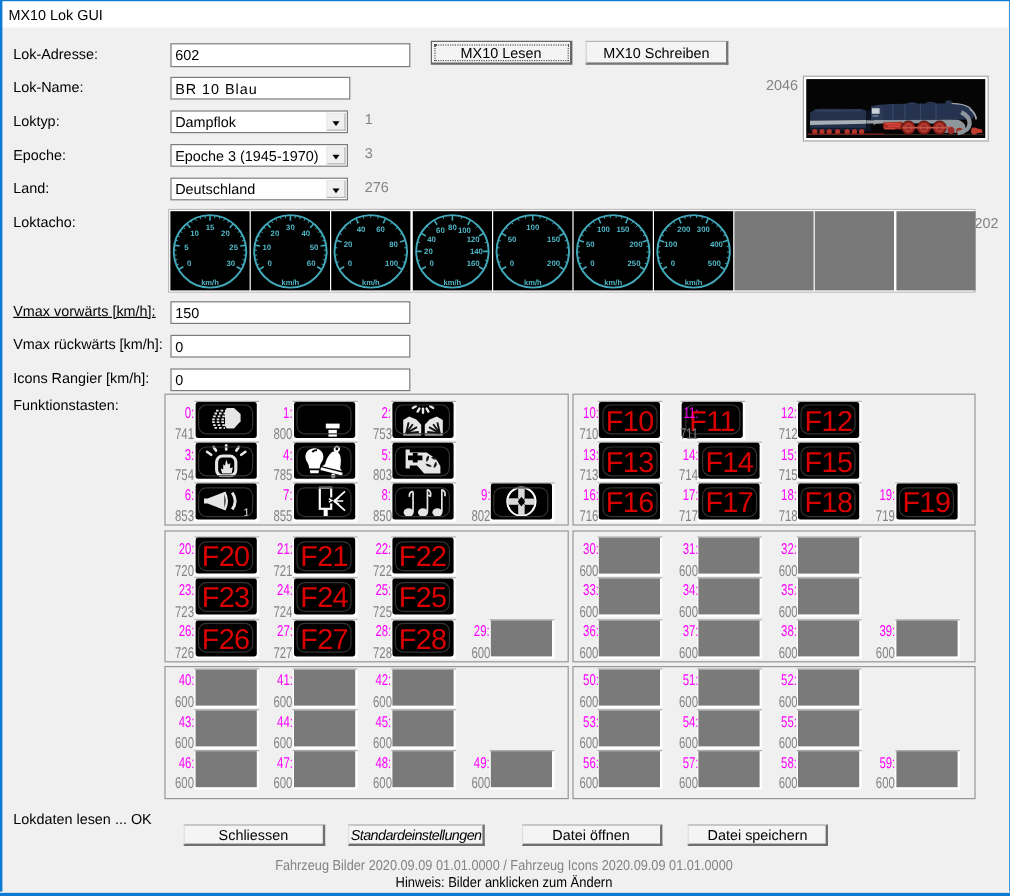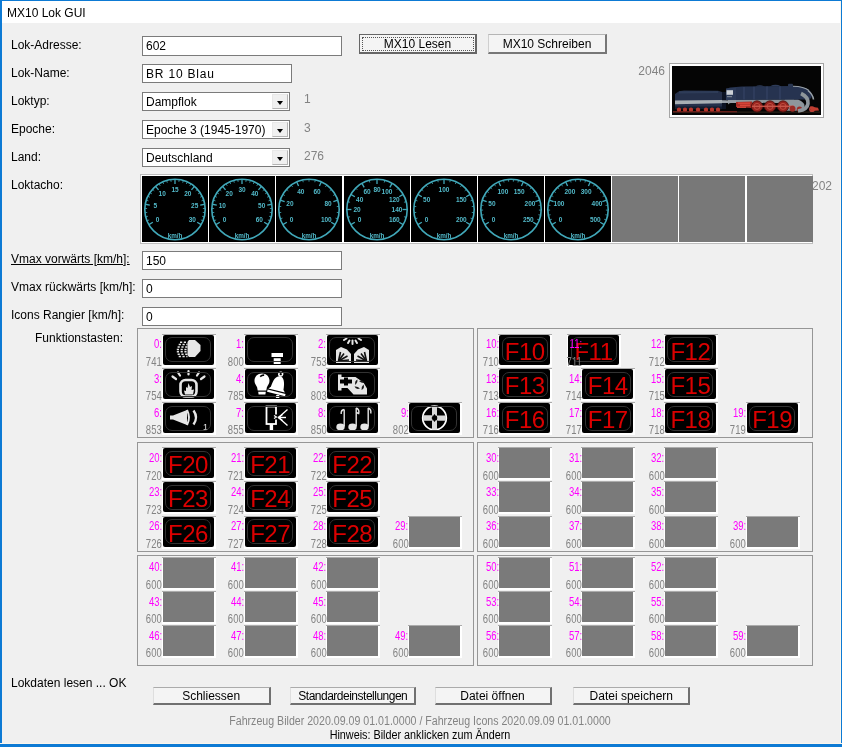--- a/index.html
+++ b/index.html
@@ -59,21 +59,21 @@
 
 <div class="lab" style="left:11px; top:38.0px;">Lok-Adresse:</div>
 <div class="lab" style="left:11px; top:65.5px;">Lok-Name:</div>
 <div class="lab" style="left:11px; top:93.5px;">Loktyp:</div>
 <div class="lab" style="left:11px; top:121.5px;">Epoche:</div>
 <div class="lab" style="left:11px; top:149.5px;">Land:</div>
 <div class="lab" style="left:11px; top:177.5px;">Loktacho:</div>
 <div class="lab" style="left:11px; top:251.5px;text-decoration:underline;">Vmax vorwärts [km/h]:</div>
 <div class="lab" style="left:11px; top:280.0px;">Vmax rückwärts [km/h]:</div>
 <div class="lab" style="left:11px; top:308.0px;">Icons Rangier [km/h]:</div>
-<div class="lab" style="left:11px; top:330.5px;margin-left:24px;">Funktionstasten:</div>
+<div class="lab" style="left:11px; top:330.5px;">Funktionstasten:</div>
 <div class="lab" style="left:11px; top:676.0px;">Lokdaten lesen ... OK</div>
 <div class="tb" style="left:142px; top:35.5px; width:200px; height:20px;">602</div>
 <div class="tb" style="left:142px; top:63.5px; width:150px; height:19px; letter-spacing:0.8px;">BR 10 Blau</div>
 <div class="tb" style="left:142px; top:250.5px; width:200px; height:19px;">150</div>
 <div class="tb" style="left:142px; top:279px; width:200px; height:19px;">0</div>
 <div class="tb" style="left:142px; top:307px; width:200px; height:19px;">0</div>
 <div class="btn" style="left:359px; top:34px; width:118px; height:20px; outline:1px dotted #555; outline-offset:-4px; border-color:#666;">MX10 Lesen</div>
 <div class="btn" style="left:488px; top:34px; width:119px; height:20px;">MX10 Schreiben</div>
 <div class="cb" style="left:142px; top:91.6px;">Dampflok<div class="cbb"></div></div>
 <div class="cb" style="left:142px; top:120px;">Epoche 3 (1945-1970)<div class="cbb"></div></div>
@@ -888,17 +888,17 @@
 <div class="gb"></div>
 </div>
 <div class="ml" style="right:177.6px; top:628.6px;">58:</div>
 <div class="gl" style="right:177.6px; top:646.2px;">600</div>
 <div class="slab" style="left:745.6px; top:625.0px;">
 <div class="gb"></div>
 </div>
 <div class="ml" style="right:95.9px; top:628.6px;">59:</div>
 <div class="gl" style="right:95.9px; top:646.2px;">600</div>
 <div class="bbtn" style="left:152.7px; top:686.5px; width:118px;">Schliessen</div>
-<div class="bbtn" style="left:290.3px; top:686.5px; width:126px; letter-spacing:-0.5px;">Standardeinstellungen</div>
+<div class="bbtn" style="left:290.3px; top:686.5px; width:114px; letter-spacing:-0.5px;font-style:italic;">Standardeinstellungen</div>
 <div class="bbtn" style="left:434.5px; top:686.5px; width:117px;">Datei öffnen</div>
 <div class="bbtn" style="left:573.3px; top:686.5px; width:117px;">Datei speichern</div>
 <div class="gn" style="left:0; top:713.5px; width:840px; text-align:center; transform:scaleX(0.885); transform-origin:50% 0;">Fahrzeug Bilder 2020.09.09 01.01.0000 / Fahrzeug Icons 2020.09.09 01.01.0000</div>
 <div class="lab" style="left:0; top:727.5px; width:840px; text-align:center; transform:scaleX(0.9); transform-origin:50% 0;">Hinweis: Bilder anklicken zum Ändern</div>
 </div>
 </body></html>

